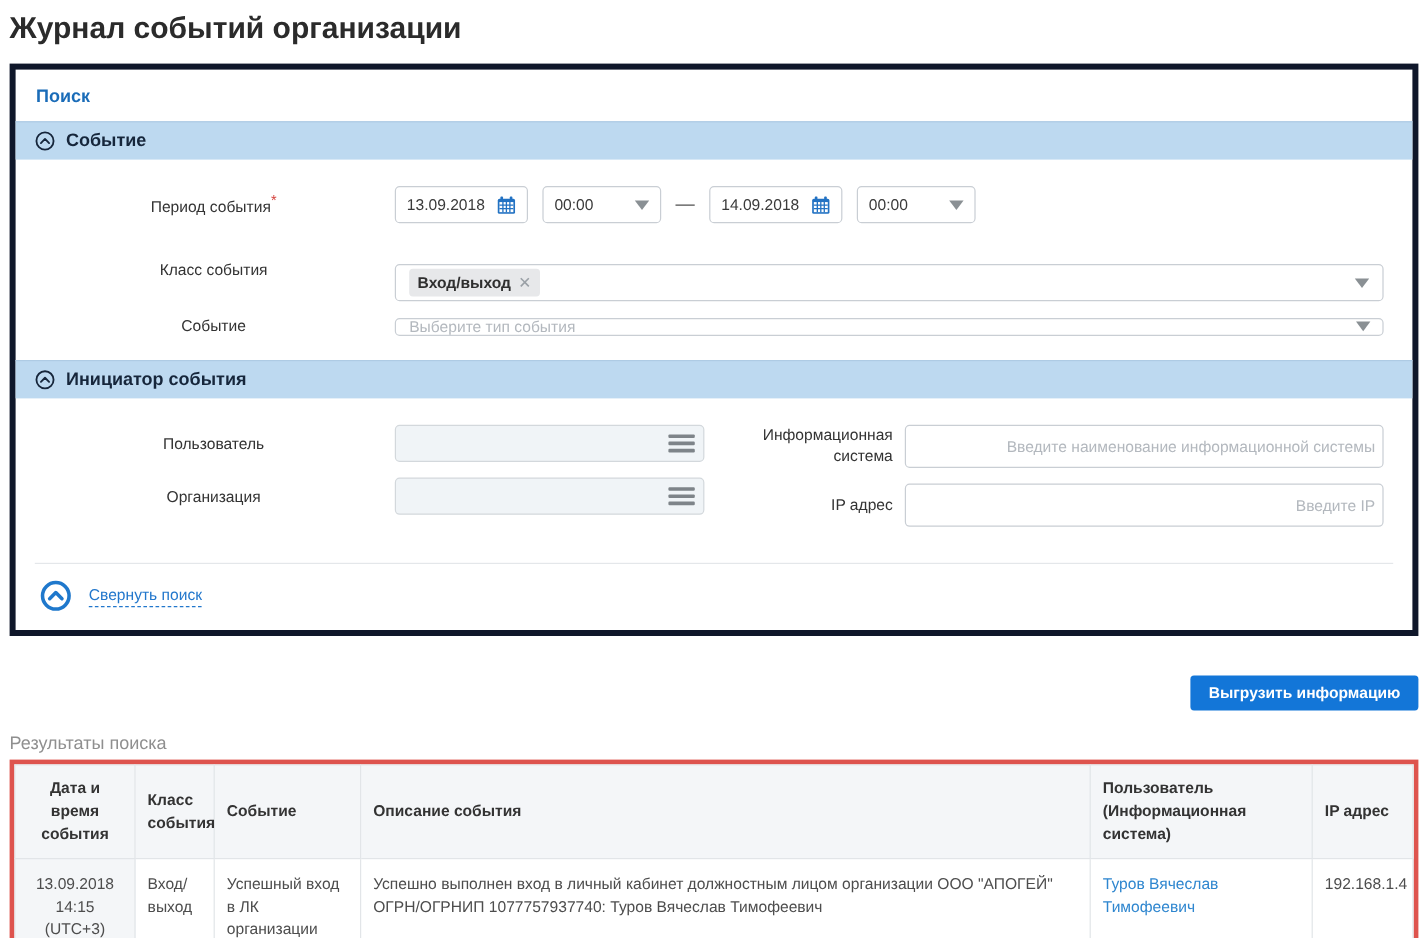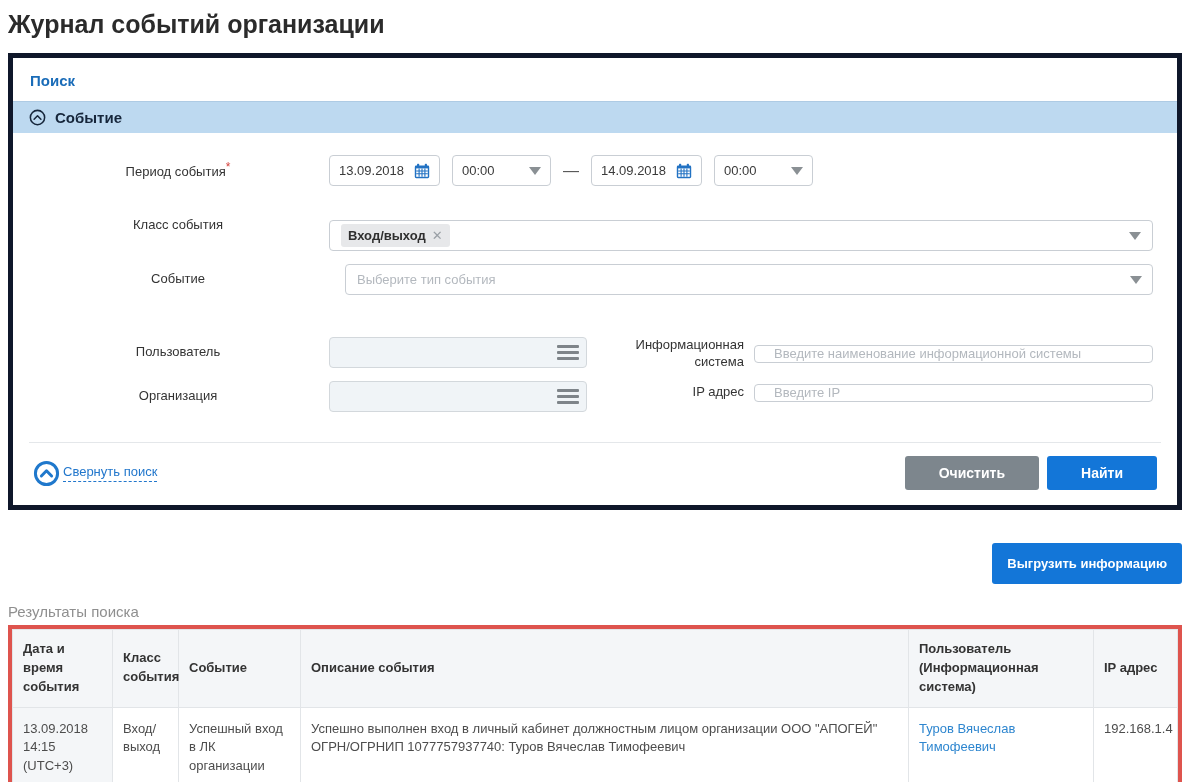--- a/index.html
+++ b/index.html
@@ -25,21 +25,21 @@
   .lbl { width: 282px; text-align:center; font-size:13px; color:#333; margin-right:10px; flex:none; line-height:1.25; }
   .req { color:#d43f3a; font-size:12px; vertical-align: super; }
 
   .fld { height:31px; border:1px solid #c9ced4; border-radius:4px; background:#fff;
          display:flex; align-items:center; padding:0 9px; font-size:13px; color:#3a3a3a; }
   .fld-date { width:111px; justify-content:space-between; margin-right:12px; }
   .fld-time { width:99px; justify-content:space-between; }
   .dash { margin: 0 12px; color:#555; }
   .fld-wide { flex:1; justify-content:space-between; padding:0 11px;margin-top:21px; }
   .fld-select-input { flex:1; position:relative; display:flex; align-items:center;
-         height:31px; border:1px solid #c9ced4; border-radius:4px; padding:0 20px 0 2px;margin-left:16px; }
+         height:15px; border:1px solid #c9ced4; border-radius:4px; padding:0 20px 0 2px; }
   .fld-select-input input { border:none; outline:none; flex:1; height:100%; font-size:13px;
          font-family:"Liberation Sans",sans-serif; color:#3a3a3a; padding:0 9px; background:transparent; }
   .fld-select-input input::placeholder { color:#b3b8be; }
   .tri { width:0; height:0; border-left:6px solid transparent; border-right:6px solid transparent;
          border-top:8px solid #8a9094; flex:none; }
   .fld-select-input .tri { position:absolute; right:10px; }
 
   .chip { background:#e7e8ea; border-radius:3px; padding:4px 7px; font-size:13px; font-weight:bold;
           color:#2f2f2f; display:inline-flex; align-items:center; gap:6px; }
   .chip .x { color:#9aa0a6; font-weight:normal; font-size:13px; cursor:pointer; }
@@ -48,47 +48,47 @@
 
   .two-col { display:flex; align-items:flex-start; }
   .col-left { display:flex; flex-direction:column; flex:none; }
   .col-right { display:flex; flex-direction:column; flex:1; margin-left:20px; }
   .col-left .form-row .fld-ro { width:258px; }
   .lbl-r { width:137px; text-align:right; font-size:13px; color:#333; margin-right:10px; flex:none; line-height:1.3; }
   .fld-ro { background:#f0f4f7; border:1px solid #d3d8dc; border-radius:4px; height:31px;
             display:flex; align-items:center; justify-content:flex-end; padding:0 7px; }
   .burger { display:flex; flex-direction:column; gap:3px; cursor:pointer; }
   .burger span { display:block; width:22px; height:3px; background:#7e8489; border-radius:1px; }
-  .fld-input { flex:1; height:18px; border:1px solid #c9ced4; border-radius:4px; padding:0 19px;
-               font-size:13px; font-family:"Liberation Sans",sans-serif; color:#3a3a3a; outline:none; }
+  .fld-input { flex:1; height:36px; border:1px solid #c9ced4; border-radius:4px; padding:0 6px;
+               font-size:13px; font-family:"Liberation Sans",sans-serif; color:#3a3a3a; outline:none;text-align:right; }
   .fld-input::placeholder { color:#b3b8be; }
 
   .search-footer { border-top:1px solid #e4e7ea; margin: 10px 16px 0; padding: 13px 4px 15px;
                    display:flex; align-items:center; justify-content:space-between; }
-  .collapse-link { display:flex; align-items:center; gap:3px; cursor:pointer; }
+  .collapse-link { display:flex; align-items:center; gap:14px; cursor:pointer; }
   .collapse-link .ic { color:#1f78cc; display:inline-flex; }
   .collapse-link .txt { color:#2277cc; font-size:13px; border-bottom:1px dashed #2277cc; padding-bottom:2px; }
   .btn { border:none; border-radius:3px; color:#fff; font-weight:bold; font-size:14px;
          font-family:"Liberation Sans",sans-serif; height:34px; padding:0 34px; cursor:pointer; }
   .btn-gray { background:#7d868d; margin-right:8px; }
   .btn-blue { background:#1376d8; }
   .footer-buttons { display:flex; }
 
   
   .export-row { text-align:right; margin: 33px 8px 0; }
-  .btn-export { height:41px; padding:0 15px; font-size:13px; }
+  .btn-export { height:29px; padding:0 15px; font-size:13px; }
   .results-title { color:#8f8f8f; font-size:15px; margin: 19px 8px 5px; }
 
   .tbl-wrap { margin: 0 8px 2px; border: 4px solid #de544e; }
   table { width:100%; border-collapse:collapse; font-size:13px; table-layout:fixed; }
   th, td { border:1px solid #e2e5e8; padding: 12px 10px; text-align:left; vertical-align:top; line-height:1.45; }
   th { background:#f4f6f8; color:#333; font-weight:bold; vertical-align:middle; padding:10px; }
   col.c1 { width:100px; } col.c2 { width:66px; } col.c3 { width:122px; }
   col.c4 { width:608px; } col.c5 { width:185px; } col.c6 { width:auto; }
-  .center { }
+  .center { text-align:center; }
   .pre { white-space: pre-line; }
   td.date-cell { background:#f4f6f8; color:#4d4d4d; }
   td { color:#4d4d4d; }
   .user-link { color:#2e86cf; text-decoration:none; cursor:pointer; }
 </style>
 </head>
 <body>
 
 <h1 class="page-title">Журнал событий организации</h1>
 
@@ -156,20 +156,29 @@
 
     <div class="form-row">
       <span class="lbl">Событие</span>
       <div class="fld-select-input">
         <input type="text" placeholder="Выберите тип события" style="">
         <span class="tri"></span>
       </div>
     </div>
   </div>
 
+  <div class="section-header">
+    <span class="chev-circle">
+      <svg width="17" height="17" viewBox="0 0 20 20">
+          <circle cx="10" cy="10" r="8.4" fill="none" stroke="currentColor" stroke-width="1.8"></circle>
+          <path d="M6 12 L10 8 L14 12" fill="none" stroke="currentColor" stroke-width="1.8" stroke-linecap="round" stroke-linejoin="round"></path>
+        </svg>
+    </span>
+    <span>Инициатор события</span>
+  </div>
 
   <div class="form-area two-col">
     <div class="col-left">
       <div class="form-row">
         <span class="lbl">Пользователь</span>
         <div class="fld-ro">
           <span></span>
           <span class="burger">
               <span></span>
               <span></span>
@@ -203,24 +212,20 @@
 
   <div class="search-footer">
     <div class="collapse-link">
       <span class="ic">
         <svg width="27" height="27" viewBox="0 0 20 20">
             <circle cx="10" cy="10" r="8.2" fill="none" stroke="currentColor" stroke-width="2.2"></circle>
             <path d="M6.2 11.8 L10 8 L13.8 11.8" fill="none" stroke="currentColor" stroke-width="2.2" stroke-linecap="round" stroke-linejoin="round"></path>
           </svg>
       </span>
       <span class="txt">Свернуть поиск</span>
-    </div>
-    <div class="footer-buttons">
-      <button class="btn btn-gray">Очистить</button>
-      <button class="btn btn-blue">Найти</button>
     </div>
   </div>
 </div>
 
 <div class="export-row">
   <button class="btn btn-blue btn-export">Выгрузить информацию</button>
 </div>
 
 <div class="results-title">Результаты поиска</div>
 

